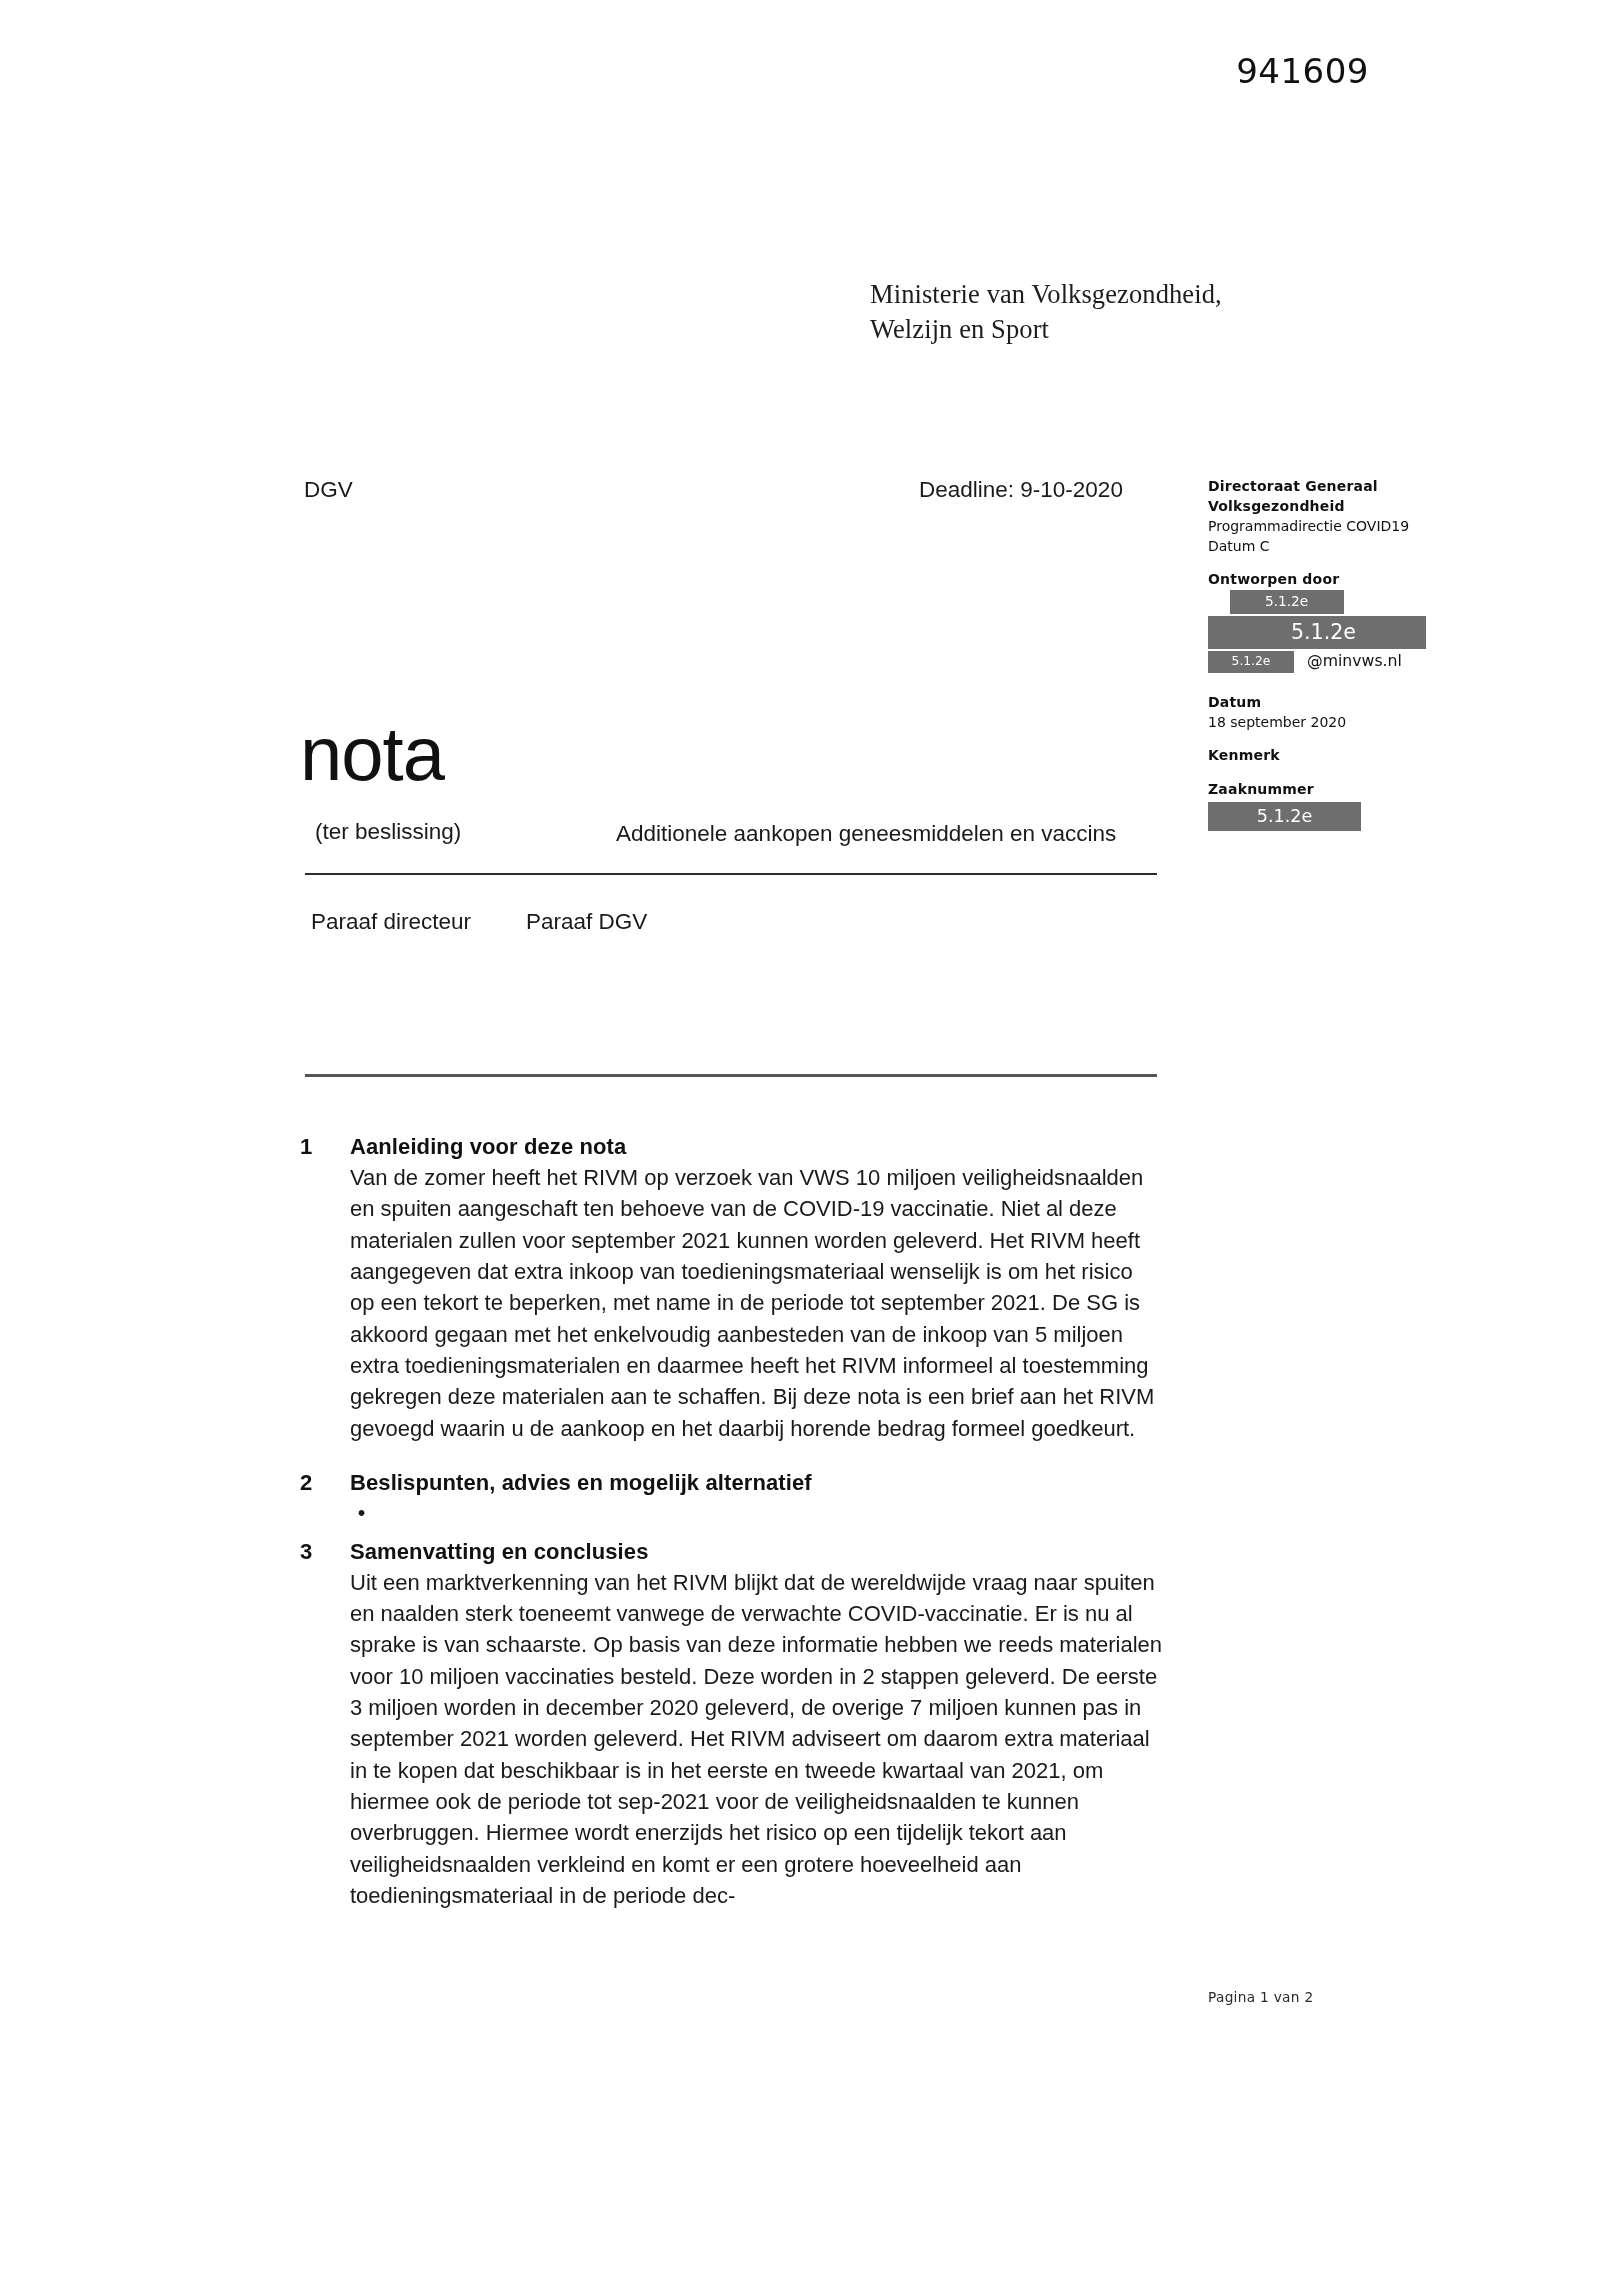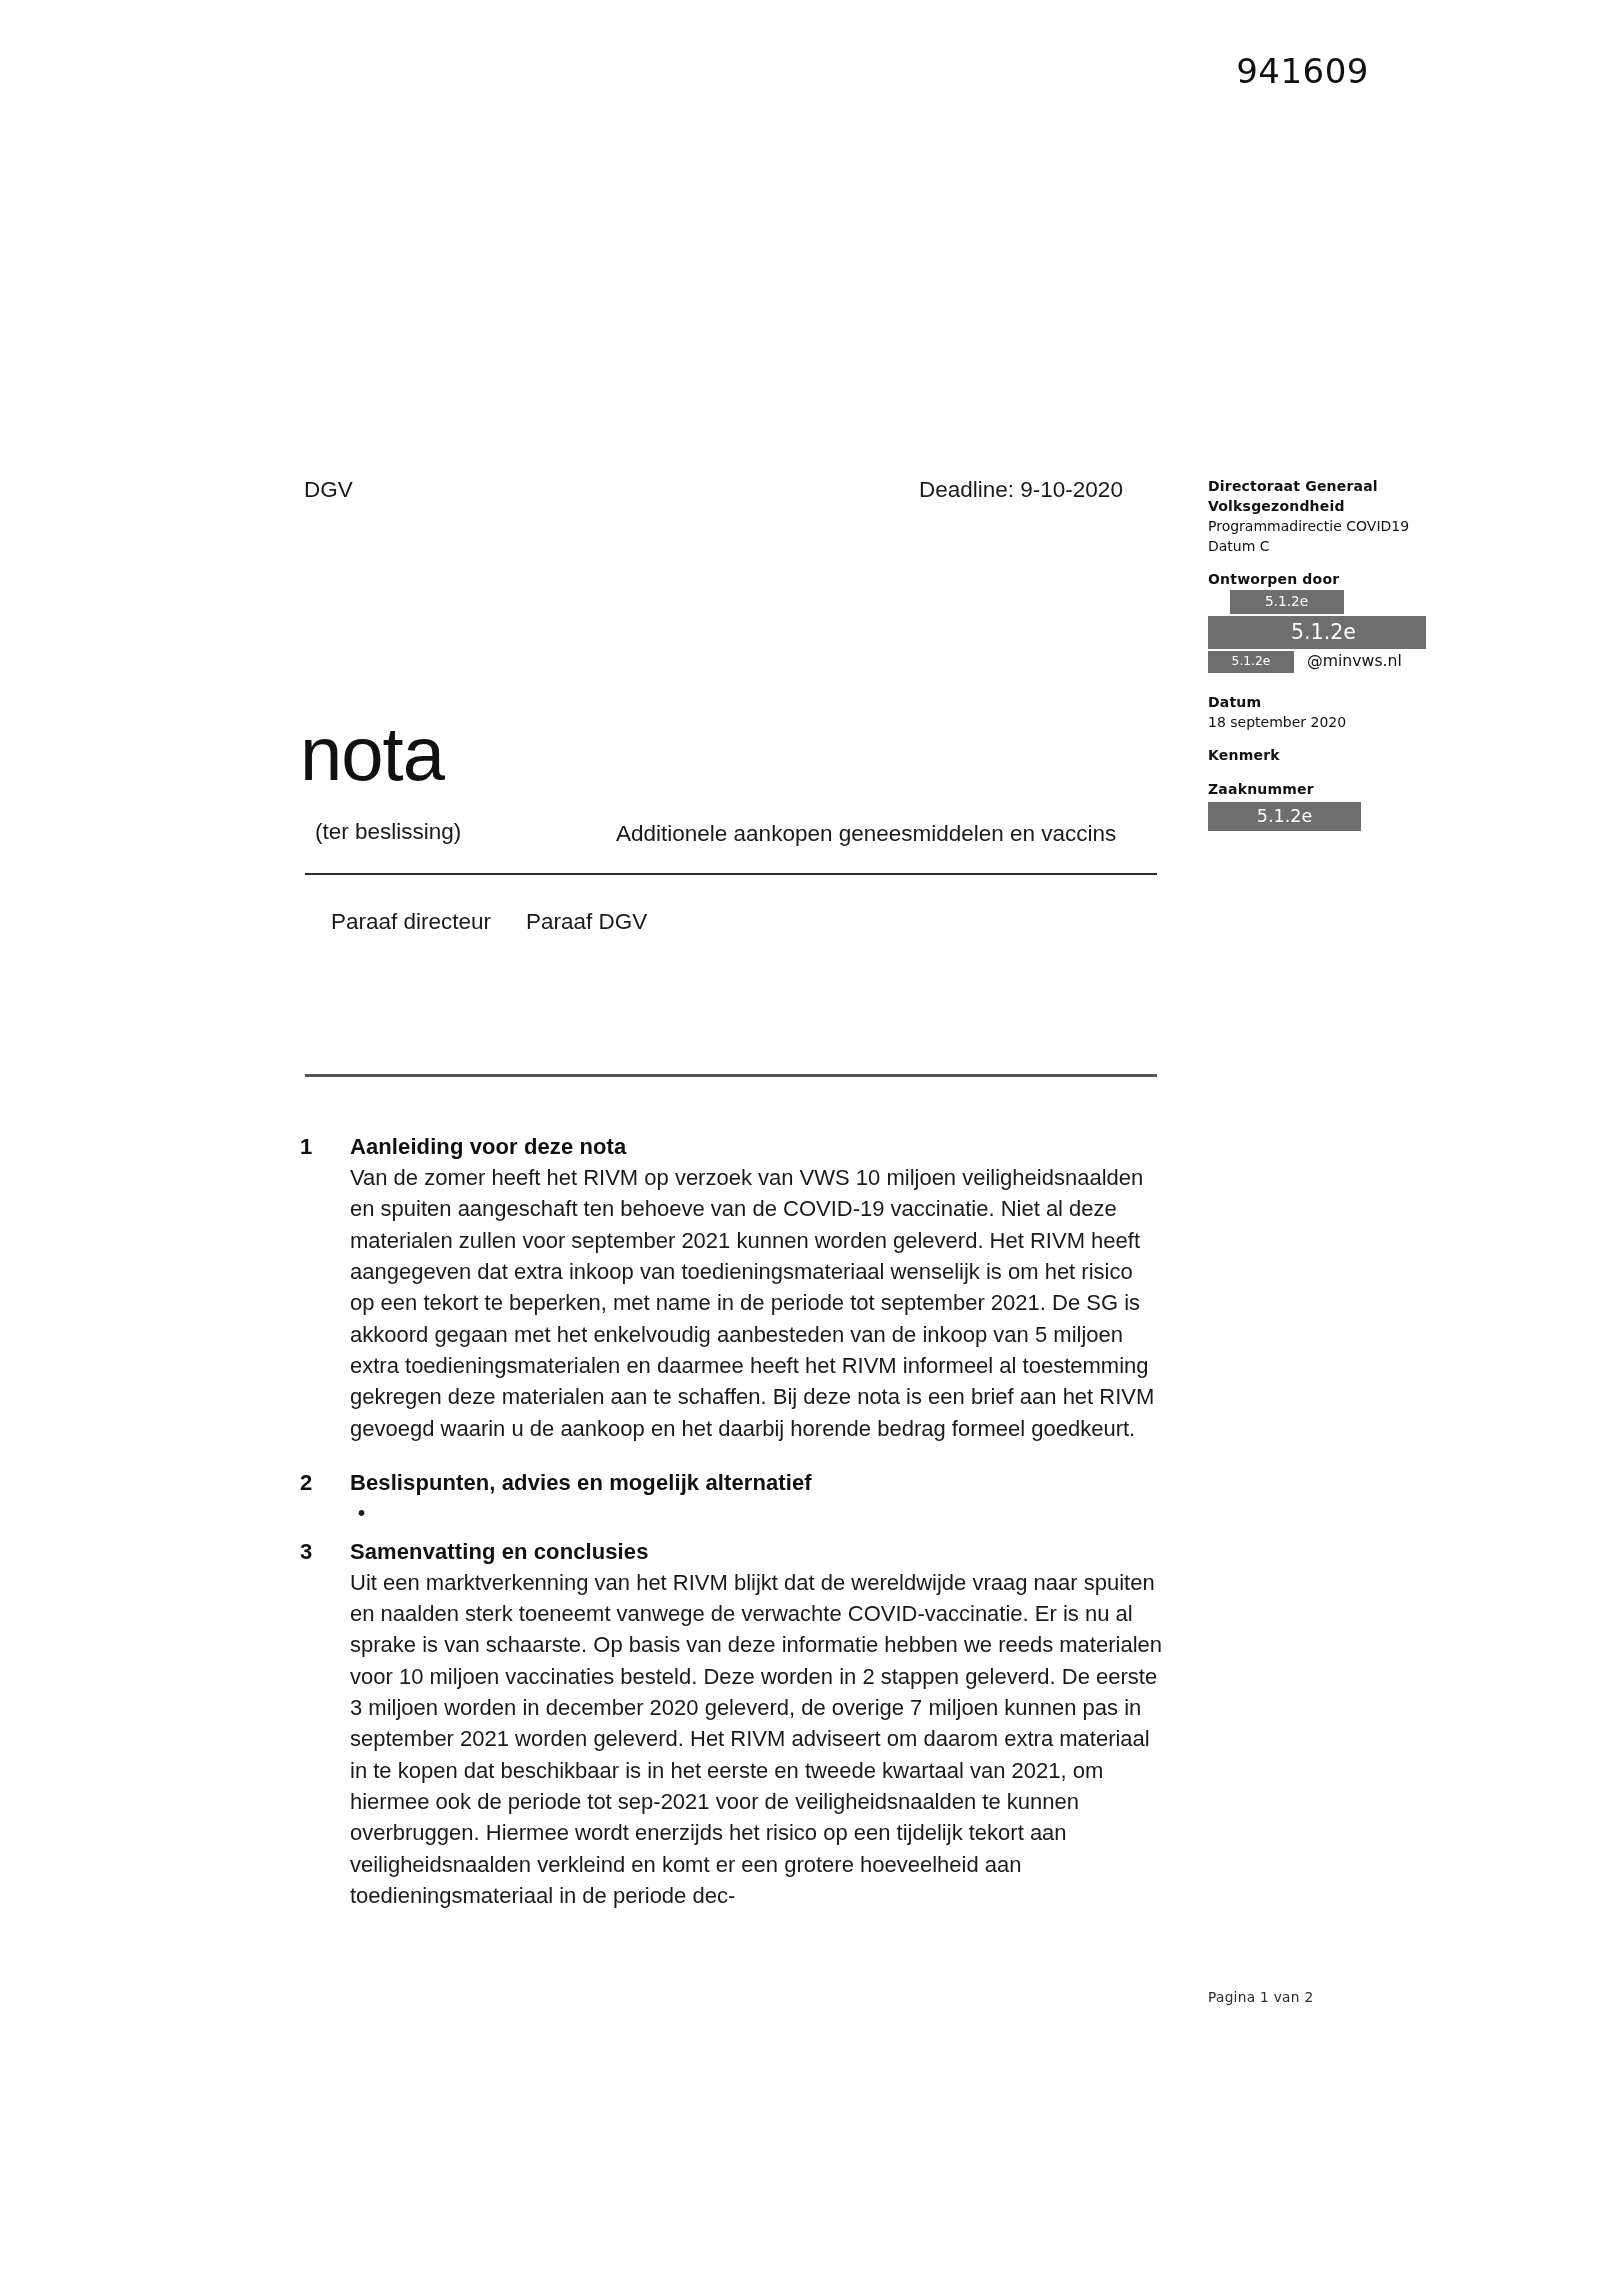--- a/index.html
+++ b/index.html
@@ -162,21 +162,20 @@
   .rule-1 { top: 873px; height: 2px; }
   .rule-2 { top: 1074px; height: 2.9px; background: #555555; }
 
   
   .paraaf-1 {
     position: absolute;
     left: 311px;
     top: 909px;
     font-size: 22.5px;
     color: #1a1a1a;
-    margin-left: 20px;
   }
   .paraaf-2 {
     position: absolute;
     left: 526px;
     top: 909px;
     font-size: 22.5px;
     color: #1a1a1a;
   }
 
   
@@ -238,20 +237,24 @@
     letter-spacing: 0.3px;
   }
 </style>
 </head>
 <body>
 
 <div class="page">
 
   <div class="scan-id">941609</div>
 
+  <div class="ministry">
+    <span class="l1">Ministerie van Volksgezondheid,</span>
+    <span class="l2">Welzijn en Sport</span>
+  </div>
 
   <div class="dgv-label">DGV</div>
   <div class="deadline">Deadline: 9-10-2020</div>
 
   <div class="meta">
 
     <div class="meta-group">
       <div class="strong">Directoraat Generaal</div>
       <div class="strong">Volksgezondheid</div>
       <div class="plain">Programmadirectie COVID19</div>

